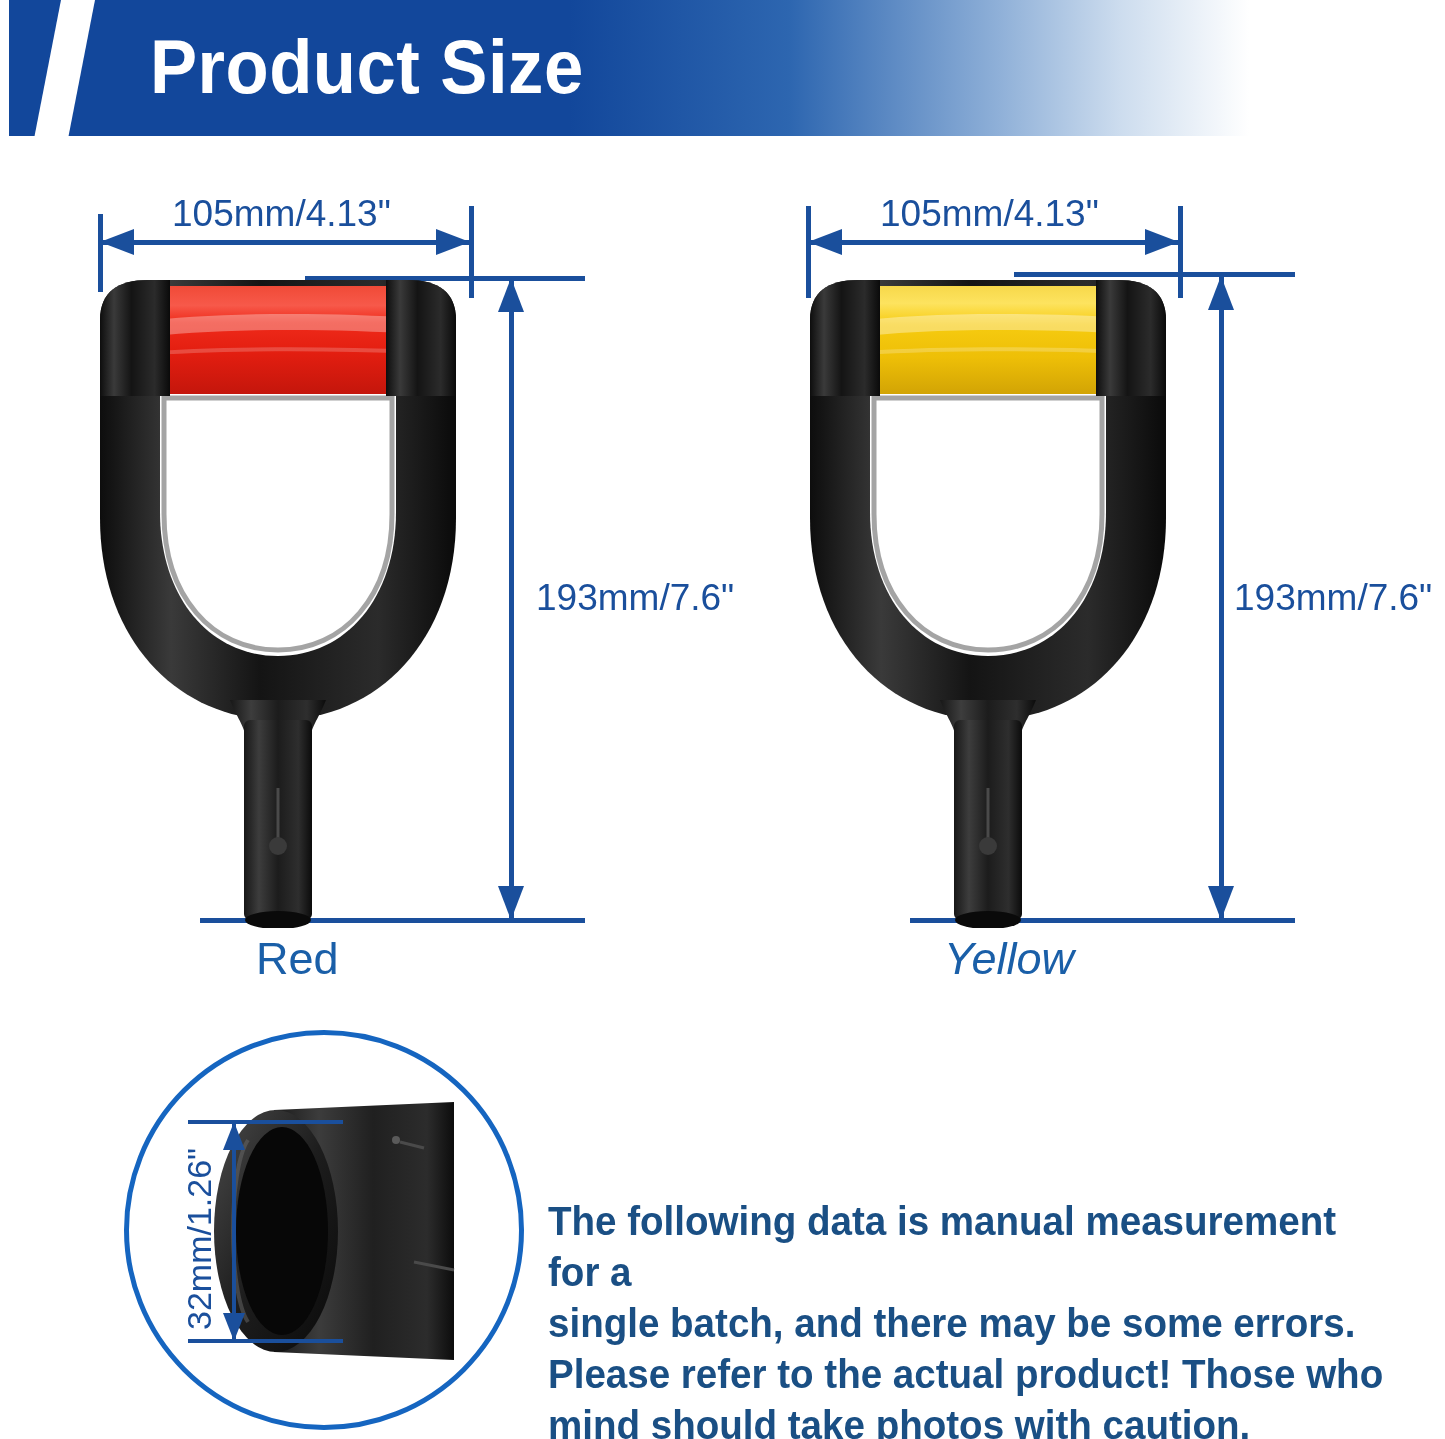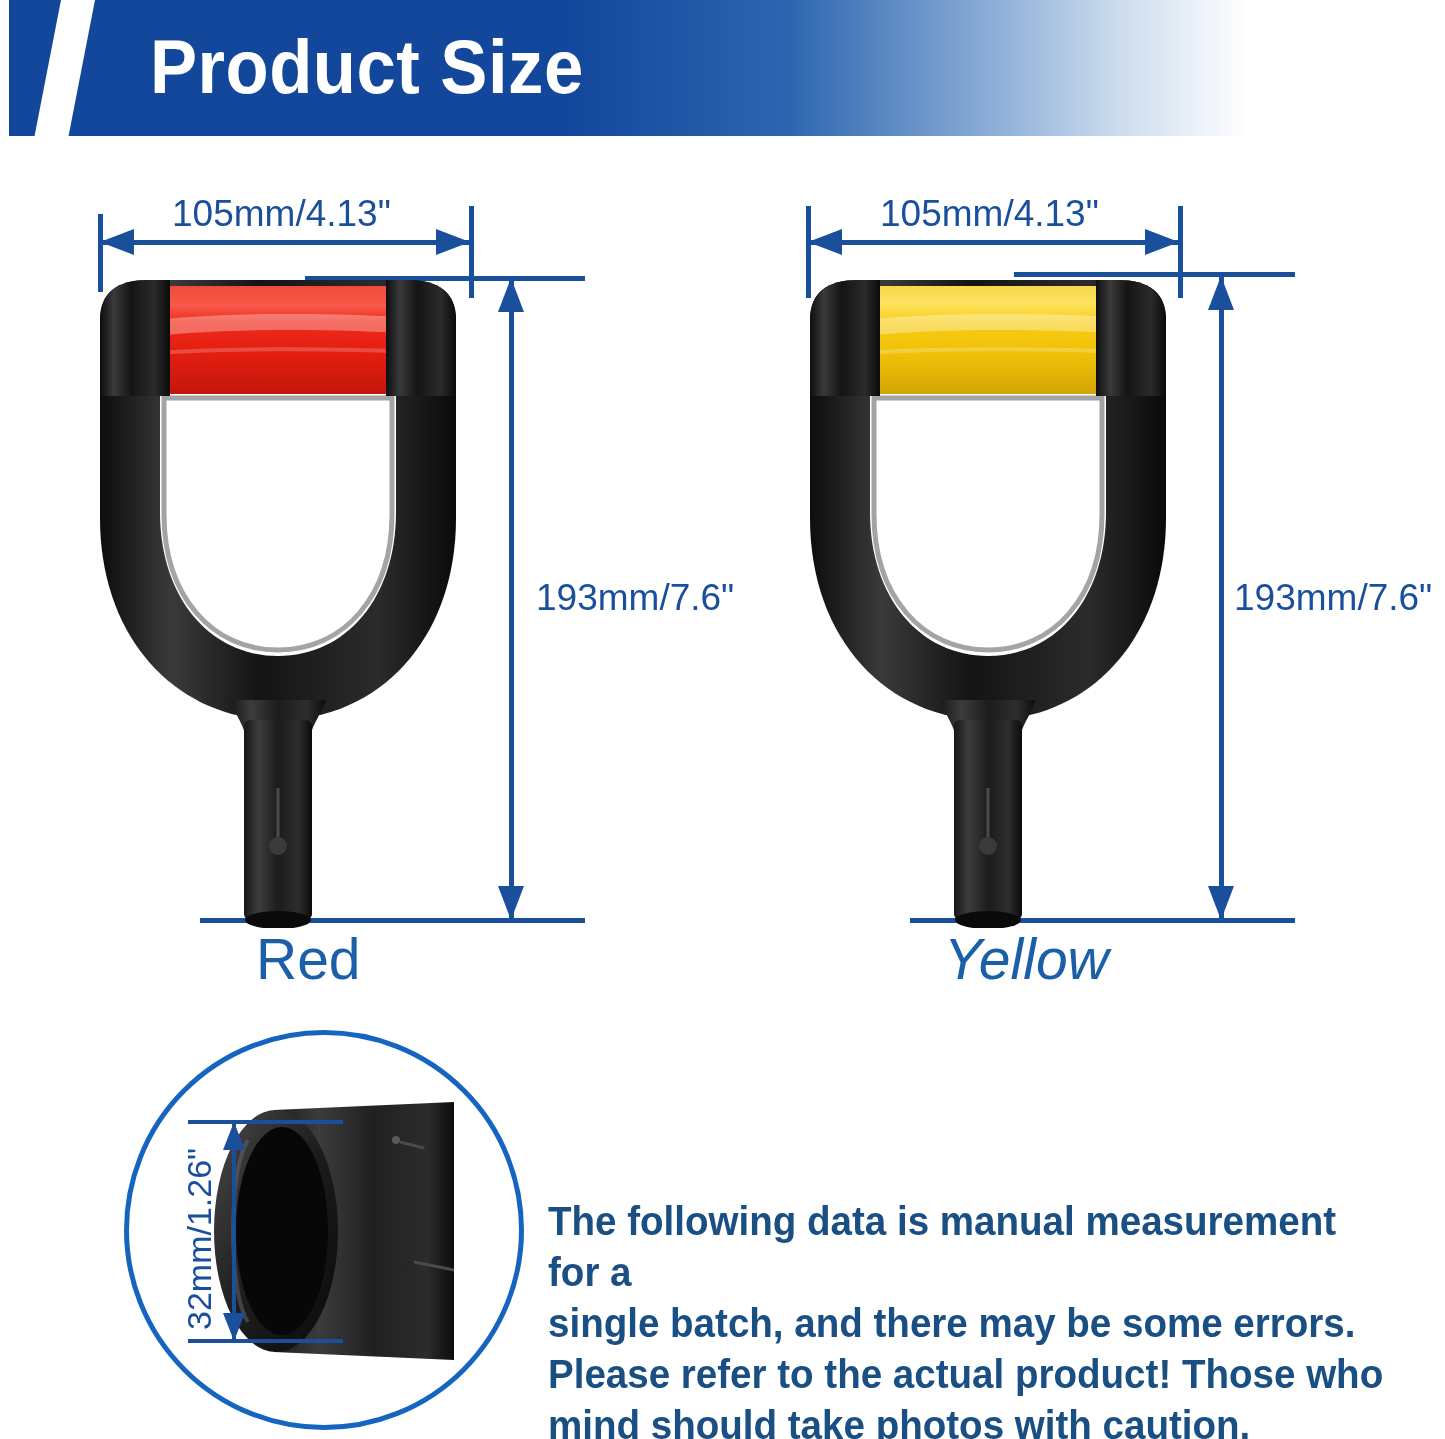--- a/index.html
+++ b/index.html
@@ -90,21 +90,21 @@
   .dim-label {
     position: absolute;
     color: #1a4f9c;
     font-size: 37px;
     line-height: 44px;
     white-space: nowrap;
   }
   .color-label {
     position: absolute;
     color: #1a5fa8;
-    font-size: 57px;
+    font-size: 45px;
     line-height: 54px;
     white-space: nowrap;
   }
 
   
   .product {
     position: absolute;
   }
   .handle-svg { display: block; }
 

